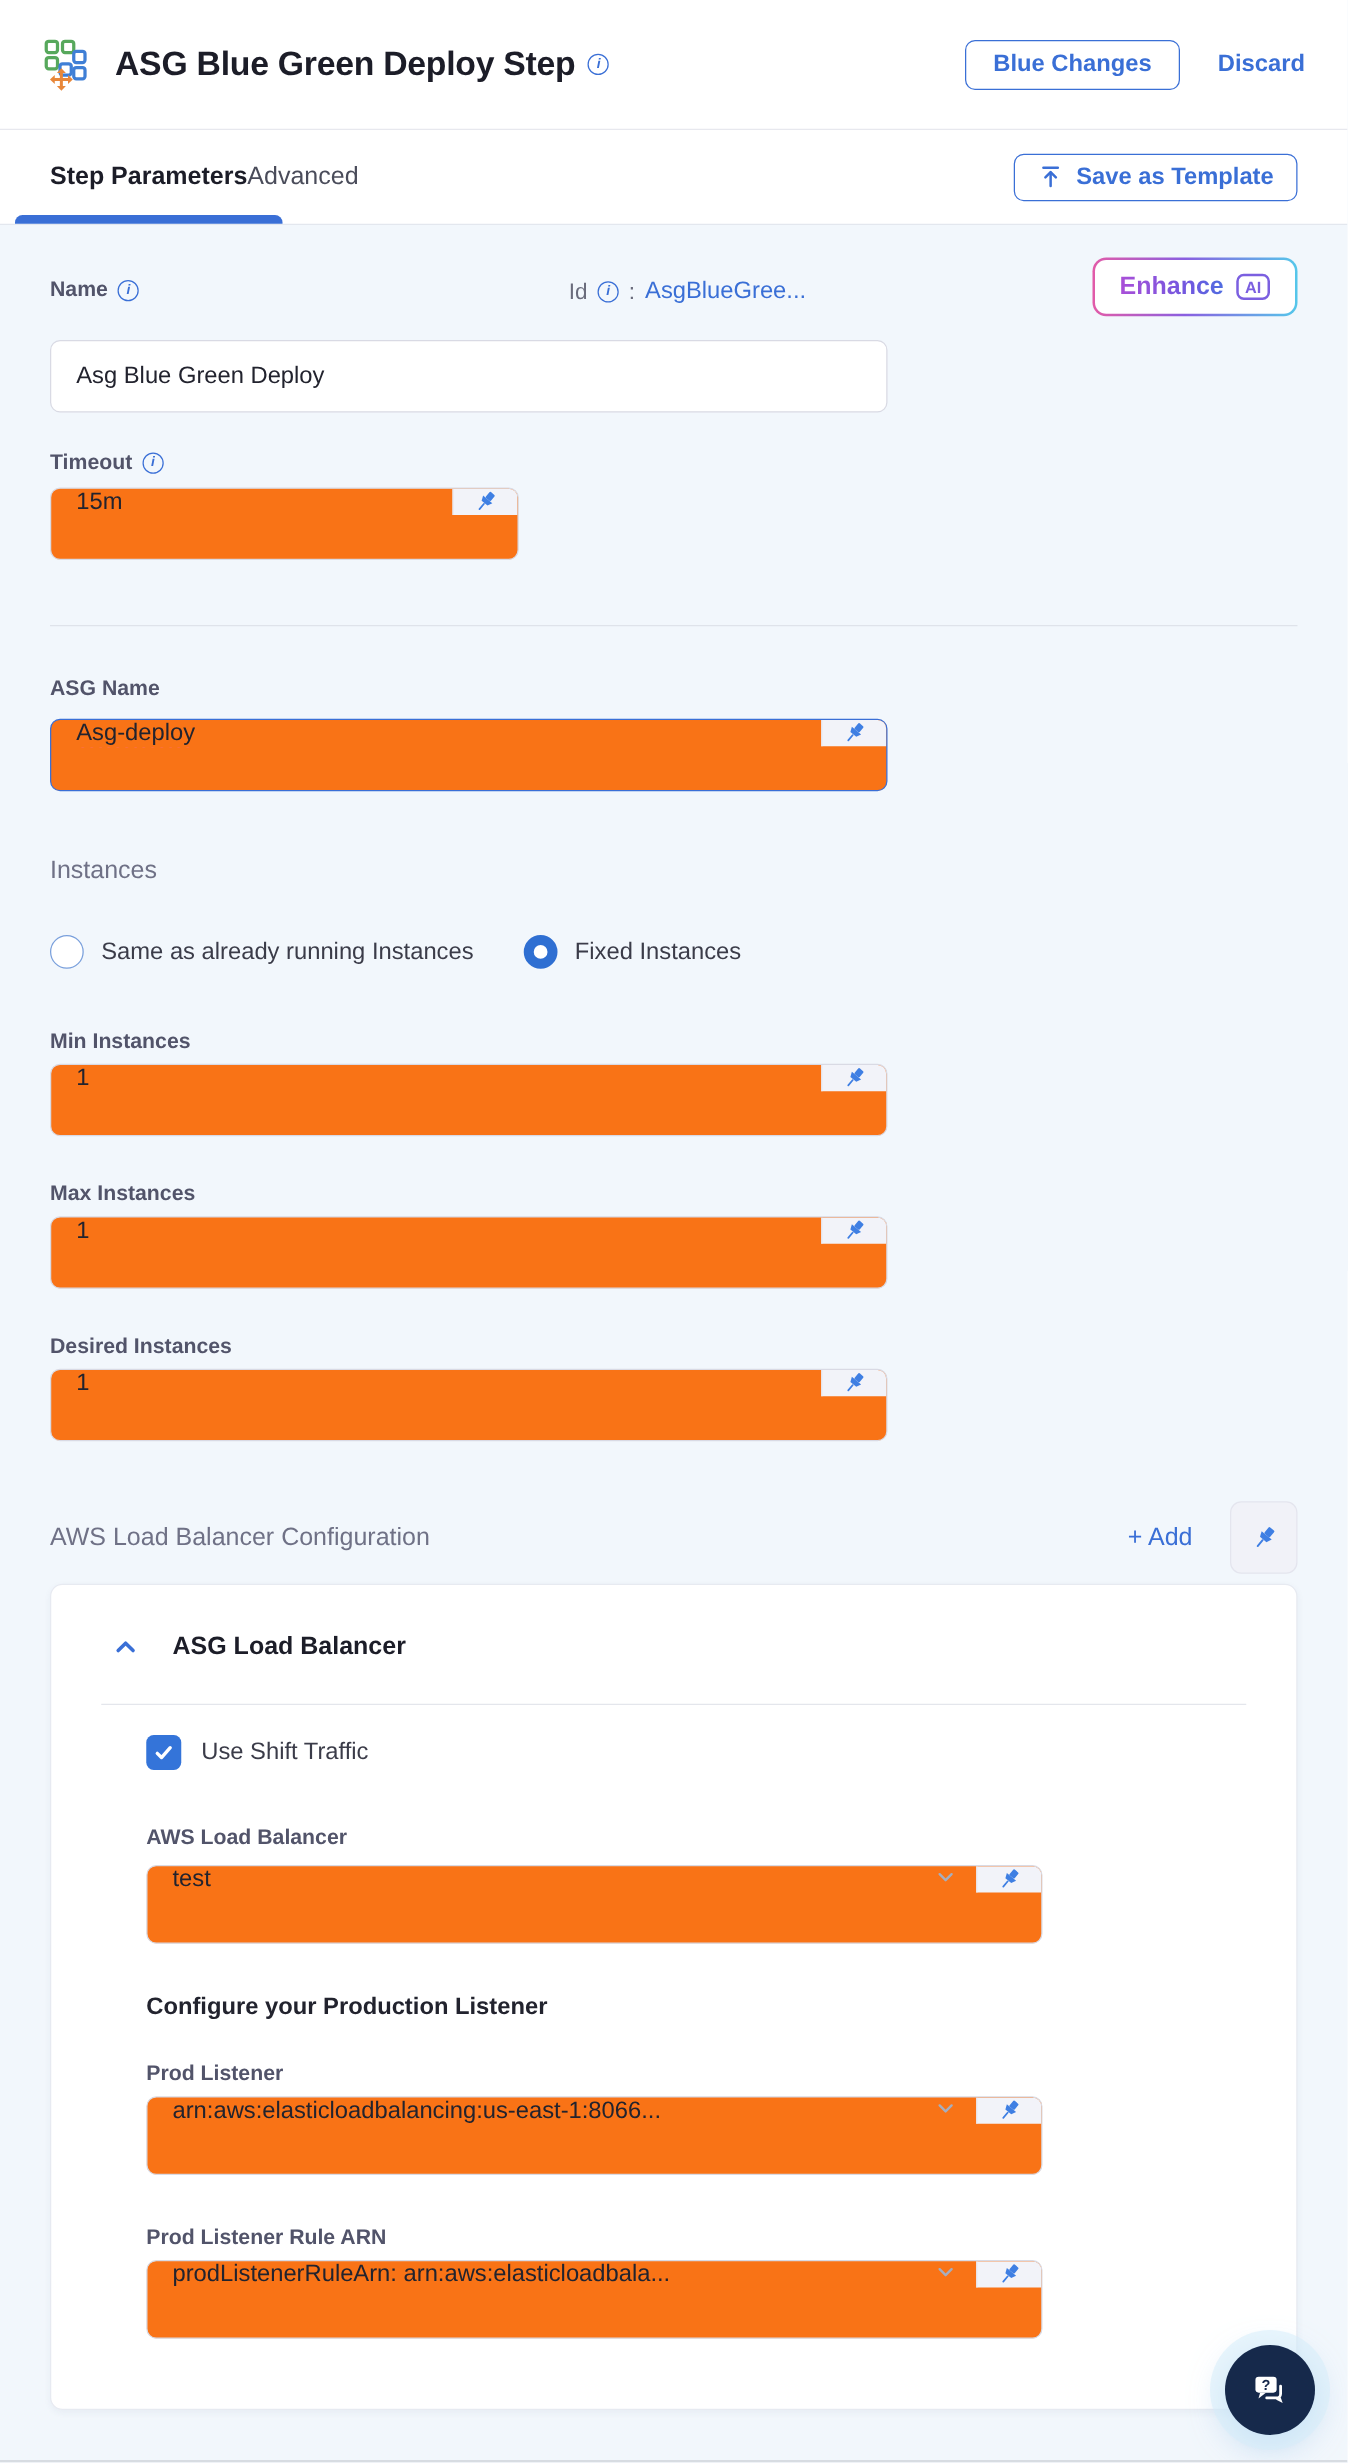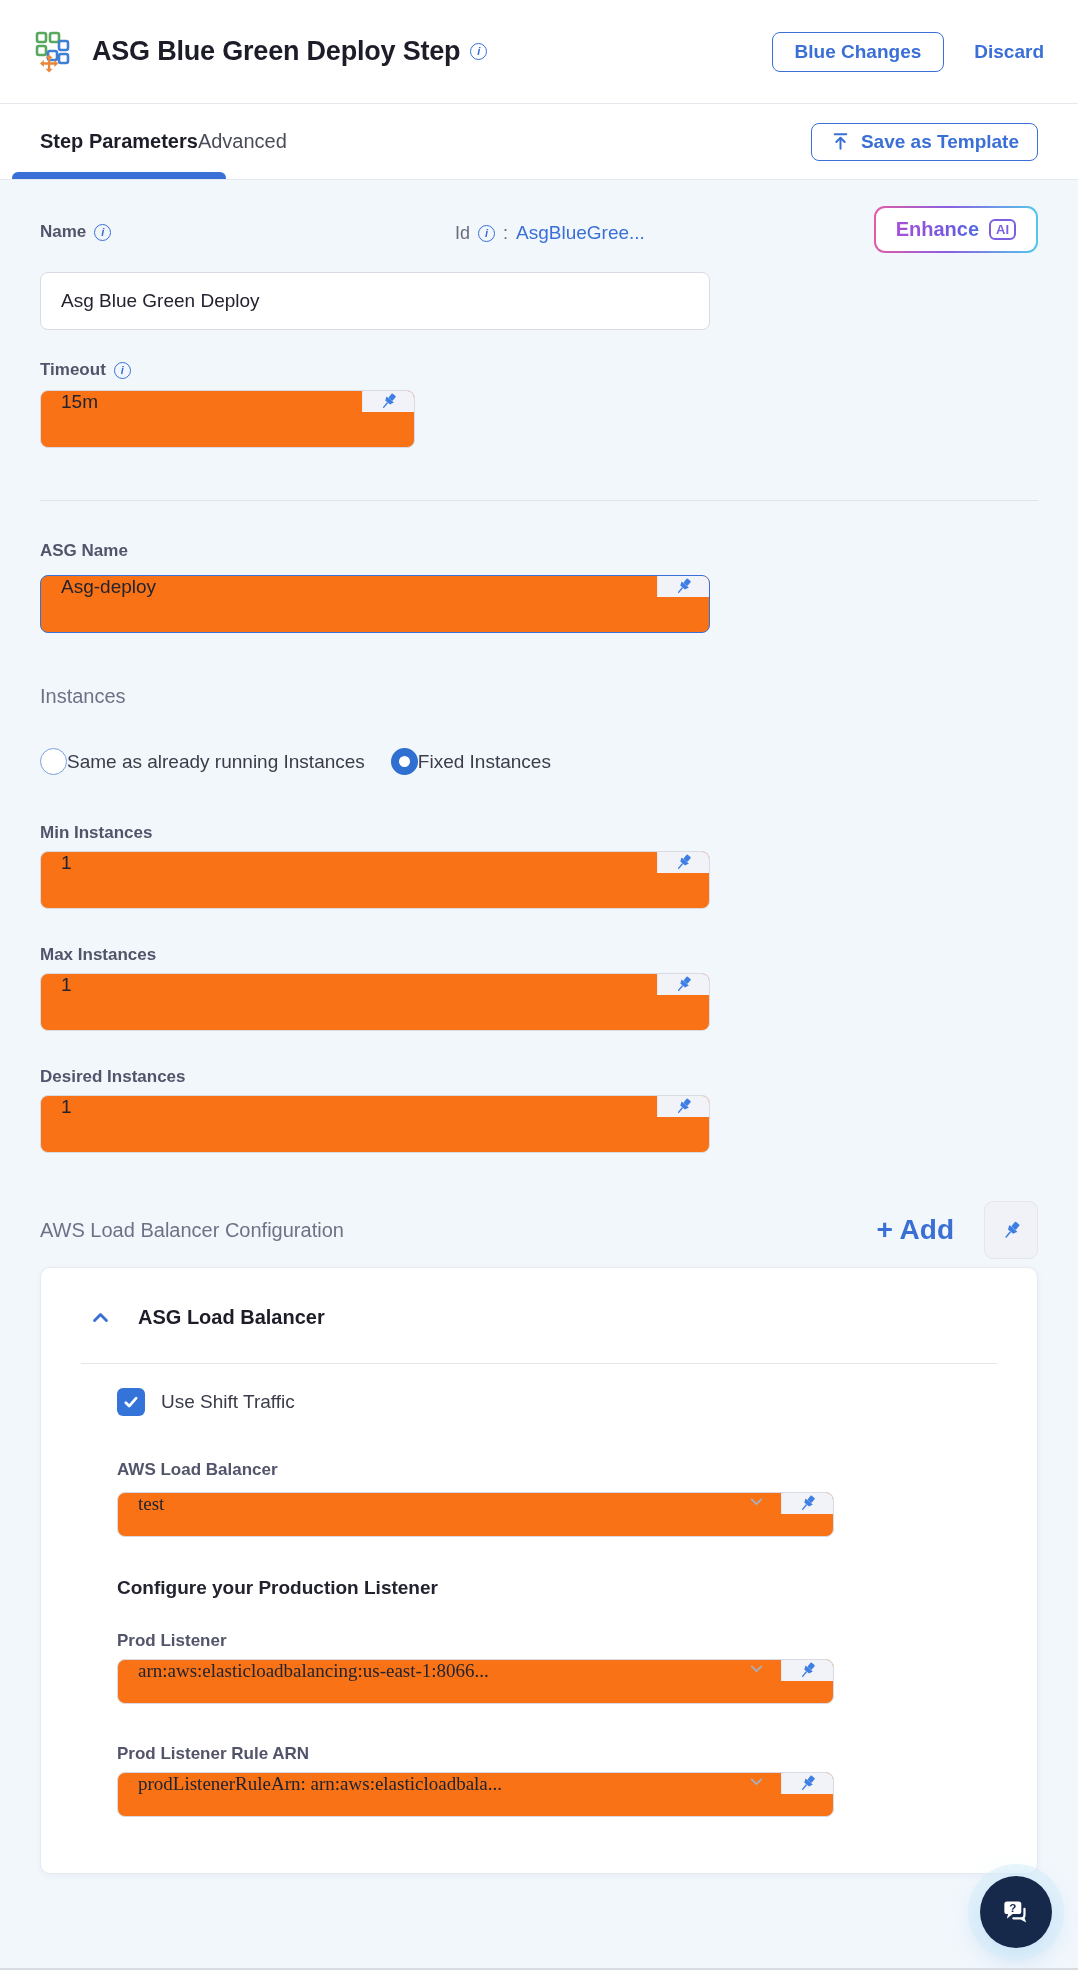--- a/index.html
+++ b/index.html
@@ -131,31 +131,31 @@
   .w-std{width:670px;margin-top:8px;}
   .w-asg{width:670px;margin-top:14px;}
 
   .divider{border:none;border-top:1px solid #dfe3ea;margin-top:52px;}
   .lbl-mt40{margin-top:40px;}
   .lbl-mt48{margin-top:48px;}
   .lbl-mt36{margin-top:36px;}
 
   .section-heading{font-size:20px;font-weight:400;color:var(--section);margin-top:52px;}
 
-  .radio-row{display:flex;align-items:center;margin-top:40px;}
+  .radio-row{display:flex;align-items:center;margin-top:40px;gap:14px;}
   .radio{
     width:27px;height:27px;border-radius:50%;background:#fff;
     border:1.5px solid #7aa0dc;flex:0 0 auto;cursor:pointer;
   }
   .radio.checked{border:8px solid #2f6fd2;}
   .radio-label{font-size:19px;color:#3b3c49;margin-right:26px;}
 
   .lb-row{display:flex;align-items:center;margin-top:48px;}
   .lb-row .section-heading{margin-top:0;}
-  .add-link{margin-left:auto;font-size:28px;font-weight:700;color:var(--primary);background:none;border:none;cursor:pointer;font-family:inherit;}
+  .add-link{margin-left:auto;font-size:20px;font-weight:400;color:var(--primary);background:none;border:none;cursor:pointer;font-family:inherit;}
   .pin-button{
     margin-left:30px;width:54px;height:58px;border-radius:9px;
     background:#f1f2f8;border:1px solid #e4e5ee;color:var(--pin);
     display:flex;align-items:center;justify-content:center;cursor:pointer;
   }
 
   
   .card{
     margin-top:8px;width:998px;background:#fff;border:1px solid var(--card-border);
     border-radius:10px;box-shadow:0 2px 6px rgba(40,60,100,.05);
@@ -164,21 +164,21 @@
   .card-head{display:flex;align-items:center;gap:28px;padding-left:10px;cursor:pointer;}
   .card-title{font-size:20px;font-weight:700;color:var(--text-dark);}
   .card-divider{border:none;border-top:1px solid #e4e6ec;margin-top:34px;}
   .card-body{padding-left:36px;}
   .check-row{display:flex;align-items:center;gap:16px;margin-top:24px;cursor:pointer;}
   .checkbox{
     width:28px;height:28px;border-radius:6px;background:#3474d9;
     display:flex;align-items:center;justify-content:center;flex:0 0 auto;
   }
   .check-label{font-size:19px;color:#3b3c49;}
-  .select-control{width:717px;height:45px;margin-top:12px;font-family:Liberation Serif, serif;}
+  .select-control{width:717px;height:63px;margin-top:12px;}
   .select-control .chev{display:flex;align-items:center;margin-right:16px;color:#a6aebf;}
   .config-heading{font-size:19px;font-weight:700;color:#22232e;margin-top:40px;}
 
   
   .chat-fab{
     position:absolute;left:980px;top:1876px;width:72px;height:72px;border-radius:50%;
     background:#16294b;border:none;cursor:pointer;
     display:flex;align-items:center;justify-content:center;
     box-shadow:0 0 0 12px rgba(214,236,250,.55), 0 8px 28px rgba(160,200,235,.7);
   }

